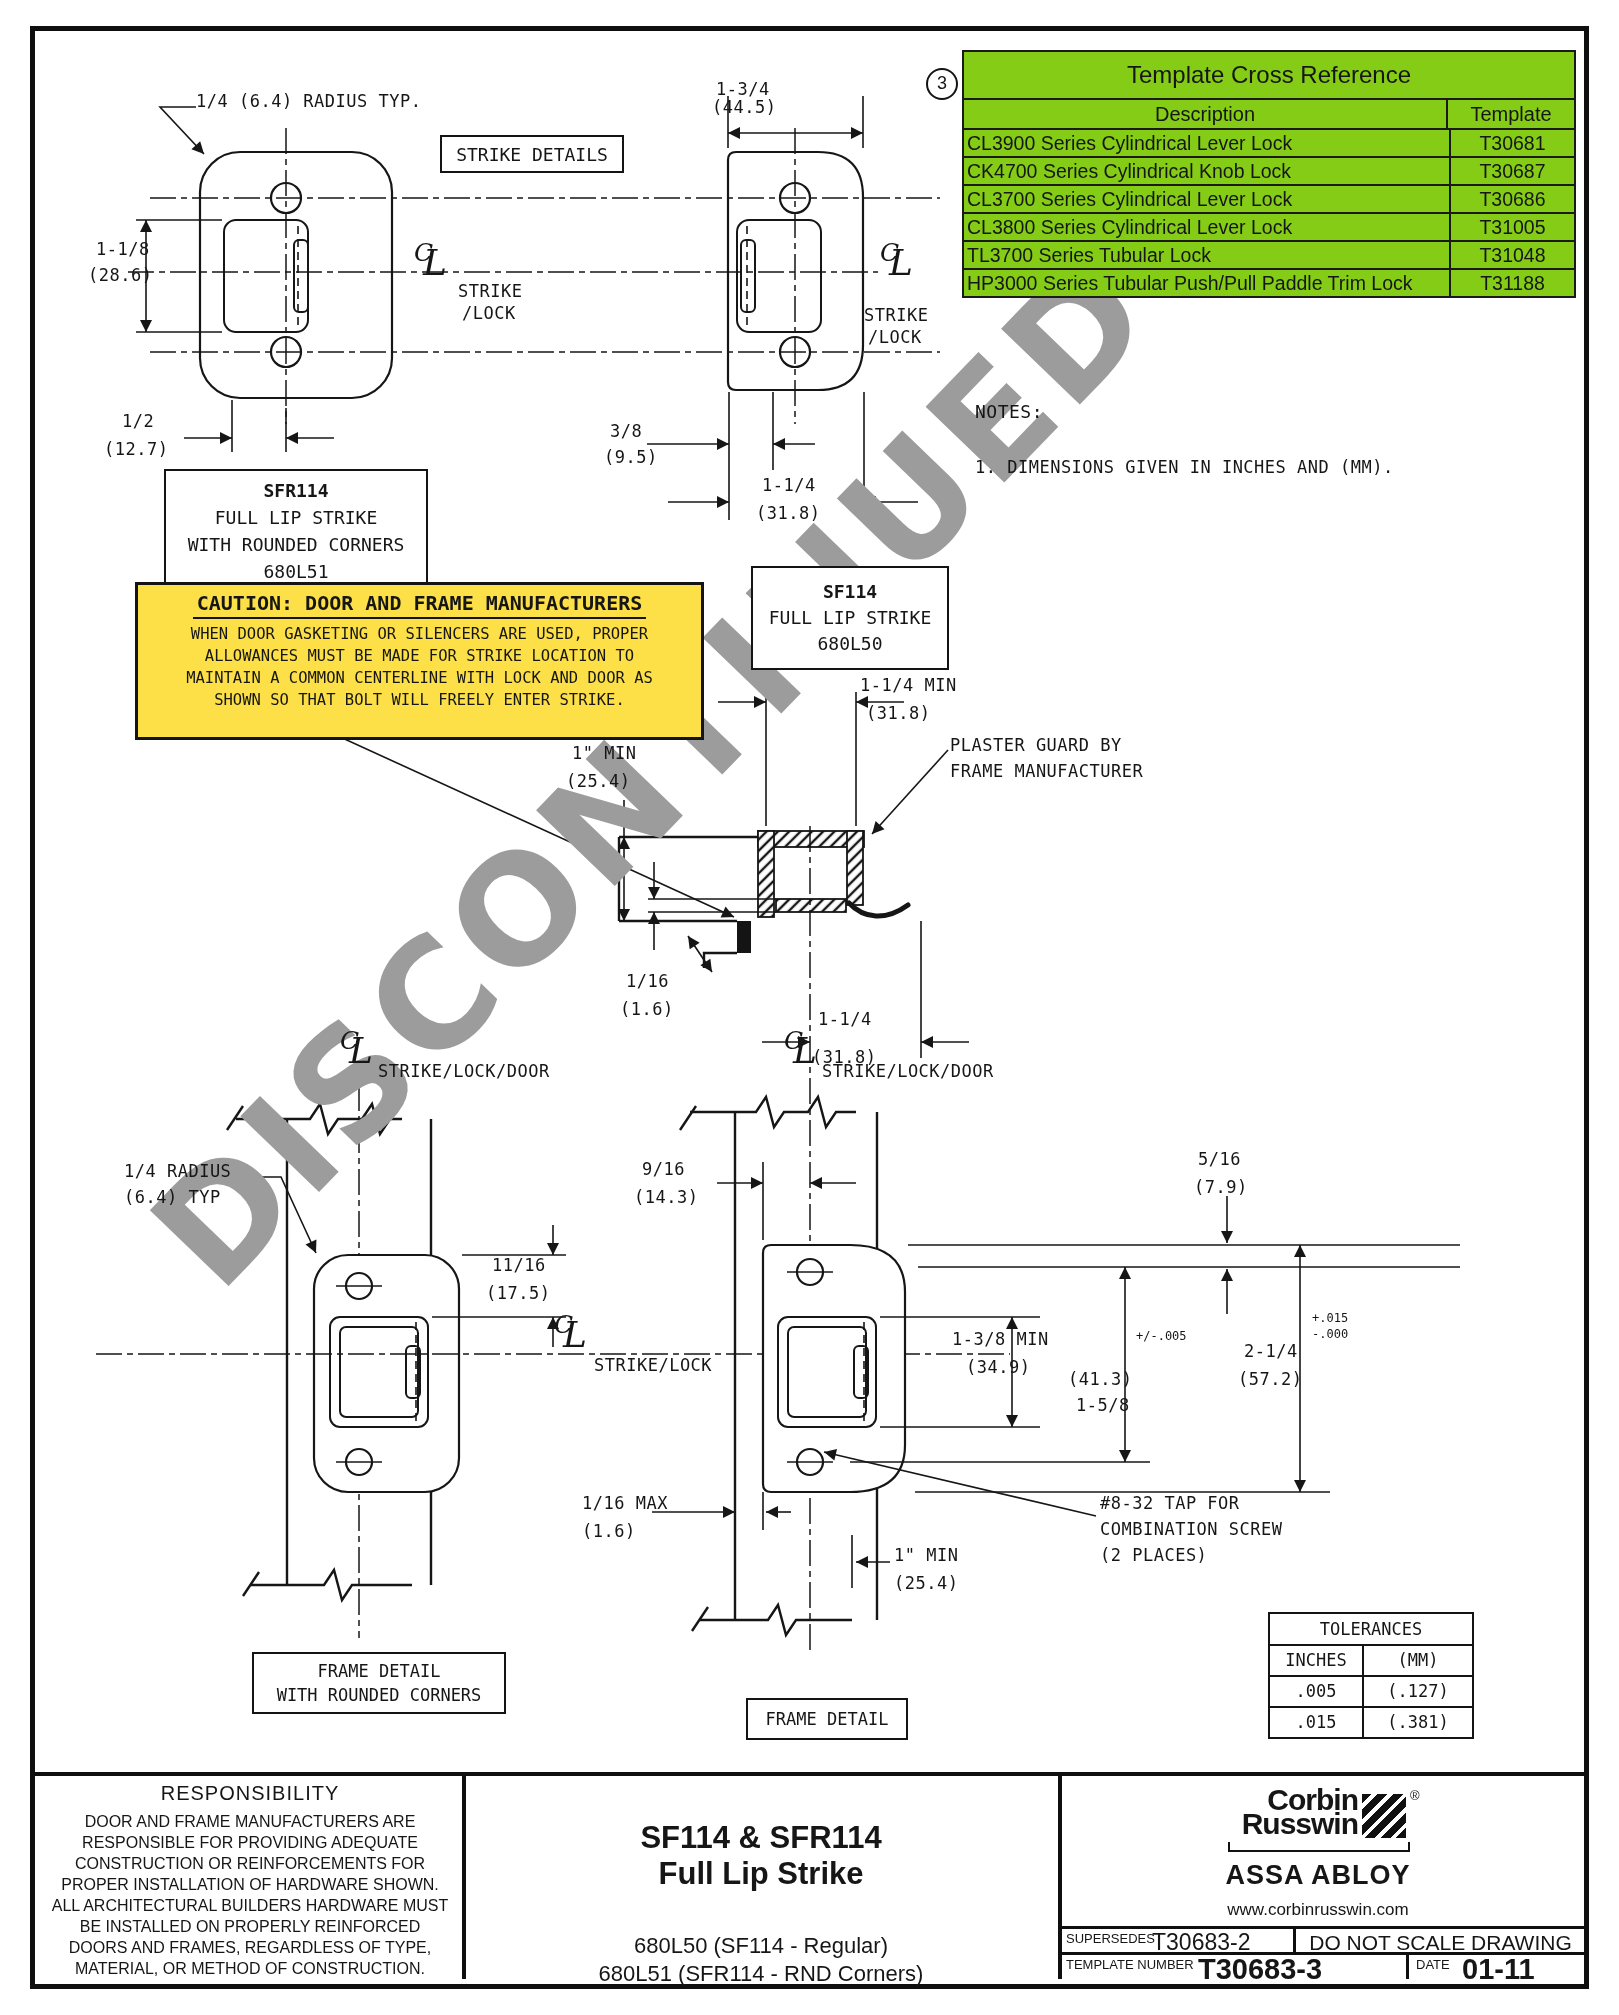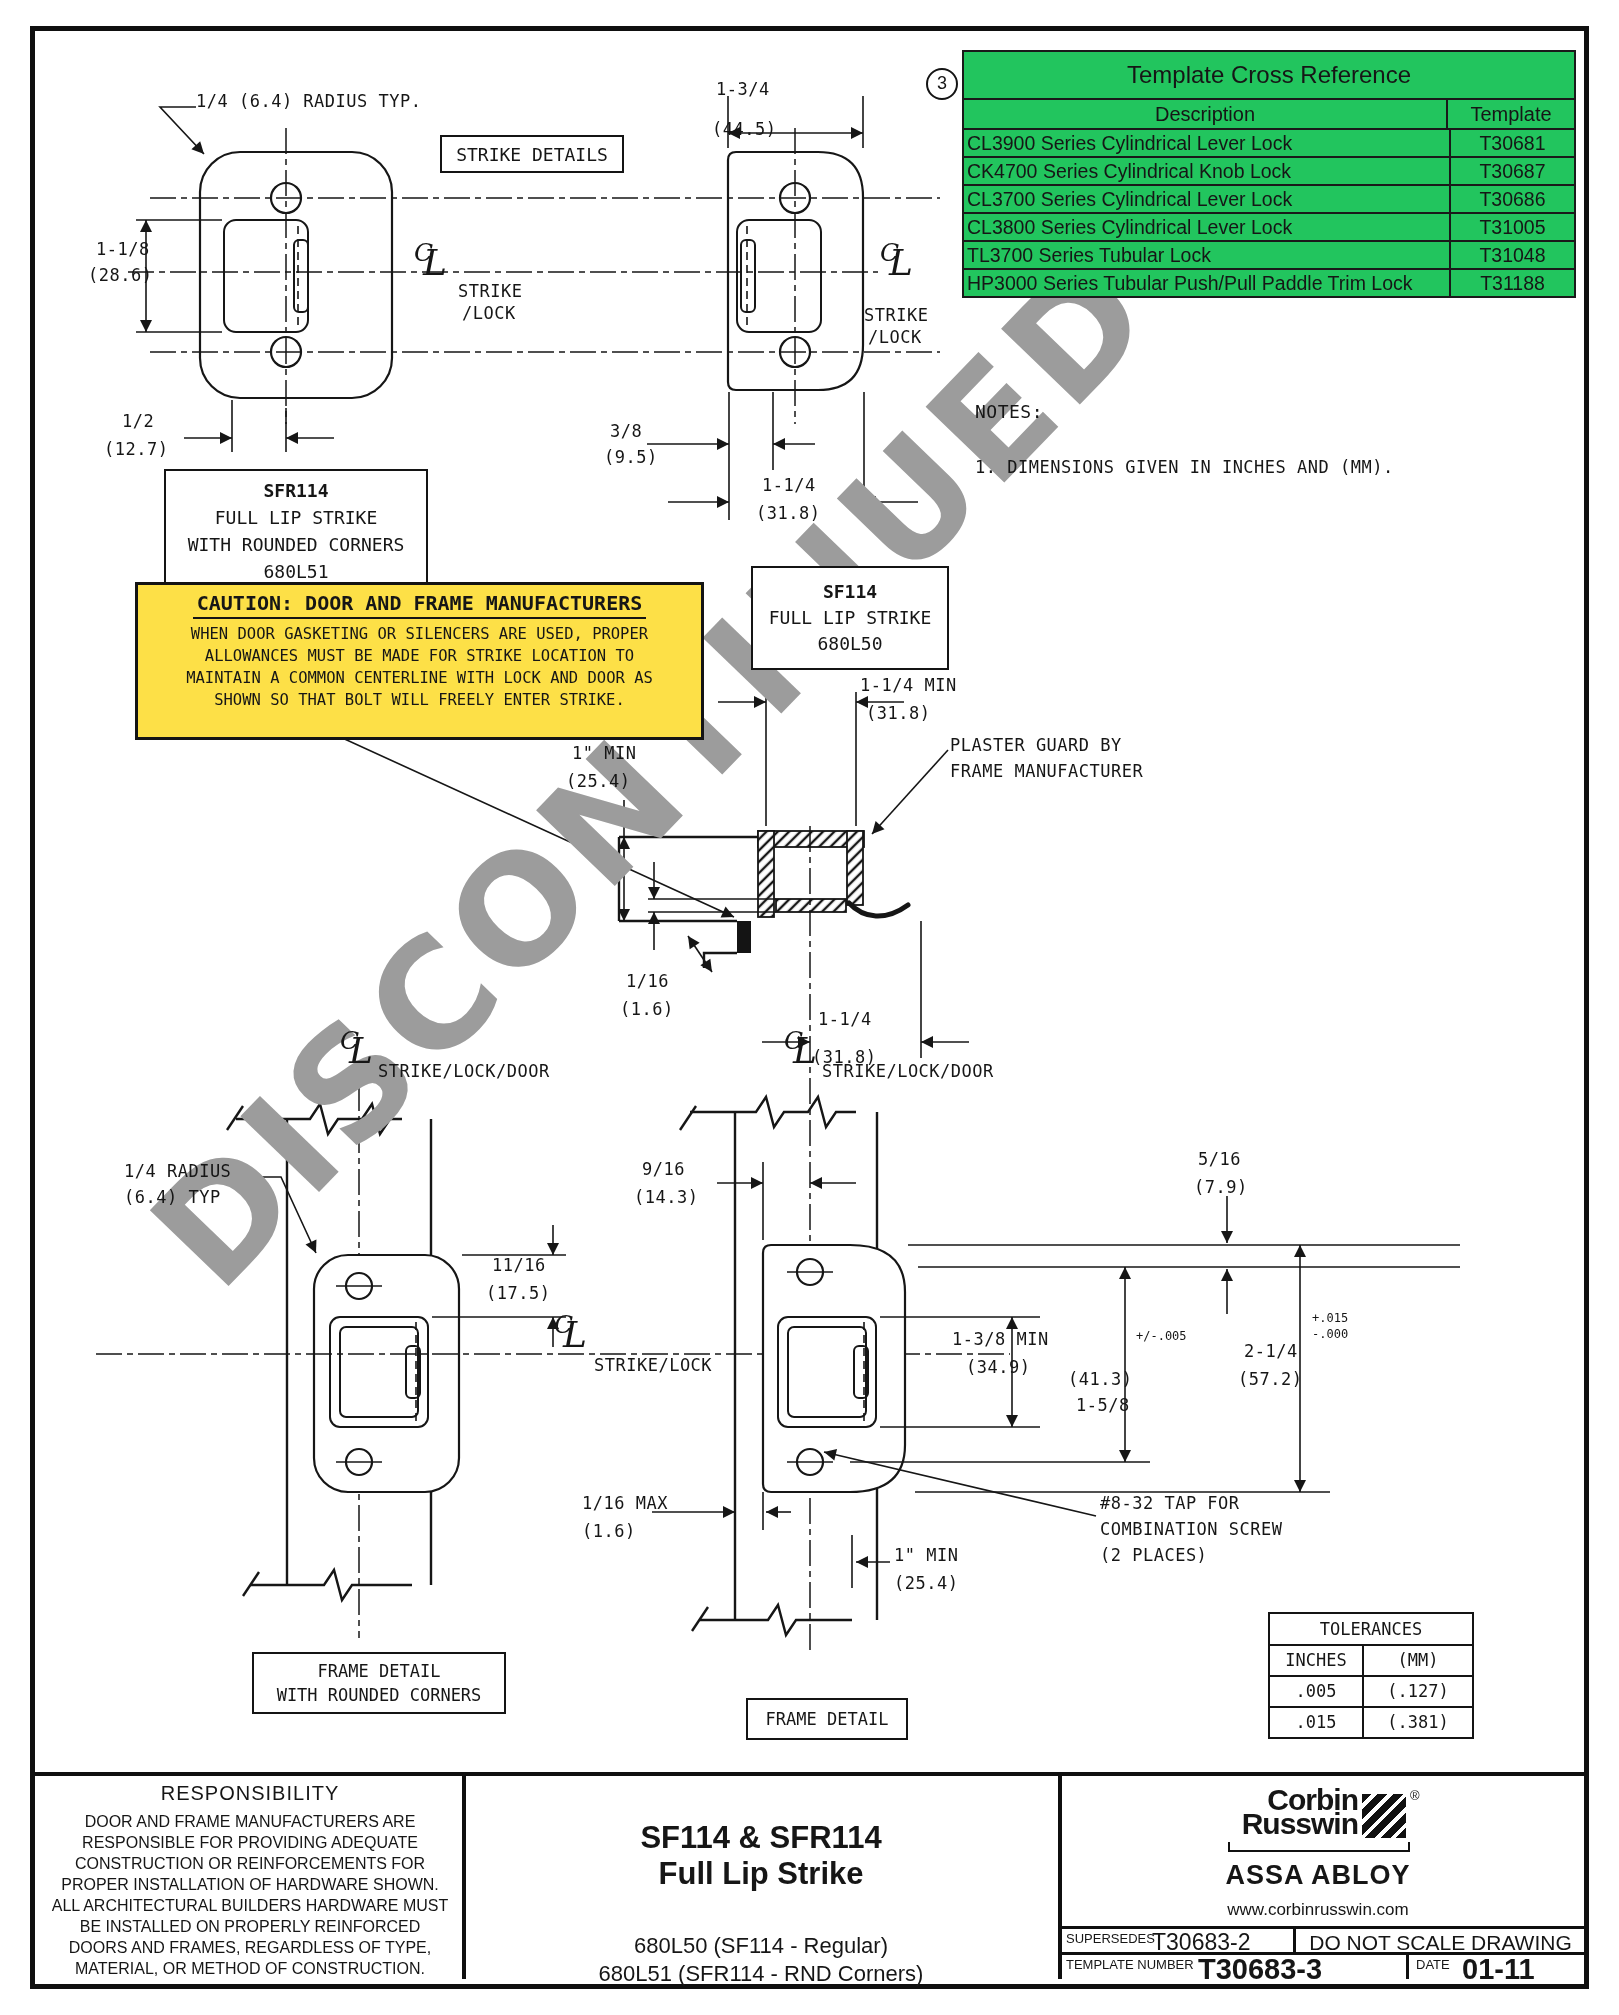--- a/index.html
+++ b/index.html
@@ -18,21 +18,21 @@
   .clsym .ll{position:absolute;left:9px;top:2px;font-size:36px;}
   .tagbox{position:absolute;z-index:3;border:2.5px solid #141414;background:#fff;
           display:flex;flex-direction:column;align-items:center;justify-content:center;text-align:right;}
   .tagbox .b{font-weight:bold;}
   .caution{position:absolute;z-index:3;border:3px solid #141414;background:#fde047;text-align:center;}
   .caution .ct{font-weight:bold;font-size:20px;margin-top:6px;display:inline-block;border-bottom:2px solid #141414;padding:0 4px 2px;}
   .caution .cb{font-size:15.5px;line-height:1.42;margin-top:4px;}
   .circ{position:absolute;z-index:3;width:28px;height:28px;border:2px solid #141414;border-radius:50%;
         text-align:center;line-height:26px;font-size:18px;font-family:"Liberation Sans",sans-serif;}
   
-  .xref{position:absolute;left:962px;top:50px;width:610px;z-index:3;background:#22c55e;
+  .xref{position:absolute;left:962px;top:50px;width:610px;z-index:3;background:#84cc16;
         font-family:"Liberation Sans",sans-serif;border:2px solid #1a1a1a;}
   .xref .ti{height:46px;line-height:46px;text-align:center;font-size:24px;border-bottom:2px solid #1a1a1a;}
   .xref .hd,.xref .rw{display:flex;border-bottom:2px solid #1a1a1a;}
   .xref .rw:last-child{border-bottom:none;}
   .xref .c1{width:482px;border-right:2px solid #1a1a1a;font-size:19.5px;line-height:26px;padding-left:3px;}
   .xref .c2{flex:1;text-align:center;font-size:19.5px;line-height:26px;}
   .xref .hd .c1{text-align:center;padding-left:0;font-size:20px;line-height:28px;}
   .xref .hd .c2{font-size:20px;line-height:28px;}
   
   .tol{position:absolute;left:1268px;top:1612px;width:202px;z-index:3;background:#fff;
@@ -228,21 +228,21 @@
 
   <div class="lbl" style="left:196px;top:92px;">1/4 (6.4) RADIUS TYP.</div>
 
   <div class="tagbox" style="left:440px;top:135px;width:180px;height:34px;font-size:18px;">
     <div>STRIKE DETAILS</div>
   </div>
 
   <div class="circ" style="left:926px;top:68px;">3</div>
 
   <div class="lbl" style="left:716px;top:80px;">1-3/4</div>
-  <div class="lbl" style="left:712px;top:120px;">(44.5)</div>
+  <div class="lbl" style="left:712px;top:98px;">(44.5)</div>
 
   <div class="lbl" style="left:96px;top:240px;">1-1/8</div>
   <div class="lbl" style="left:88px;top:266px;">(28.6)</div>
 
   <div class="clsym" style="left:414px;top:240px;">
     <i class="cc">C</i>
     <i class="ll">L</i>
   </div>
   <div class="lbl" style="left:458px;top:282px;">STRIKE</div>
   <div class="lbl" style="left:462px;top:304px;">/LOCK</div>

